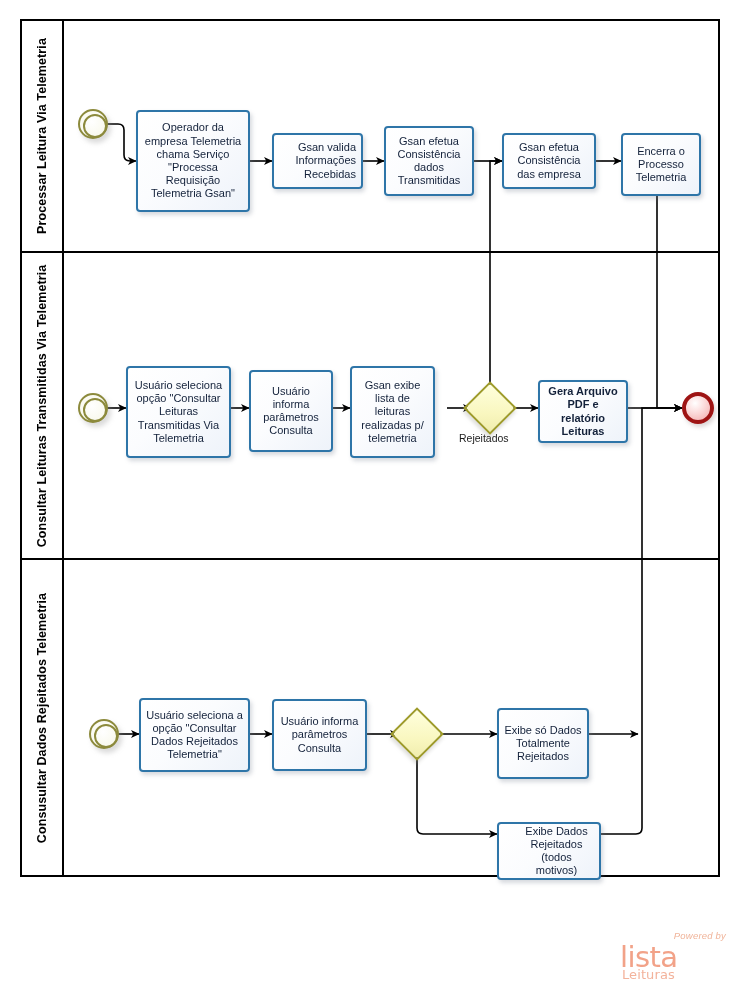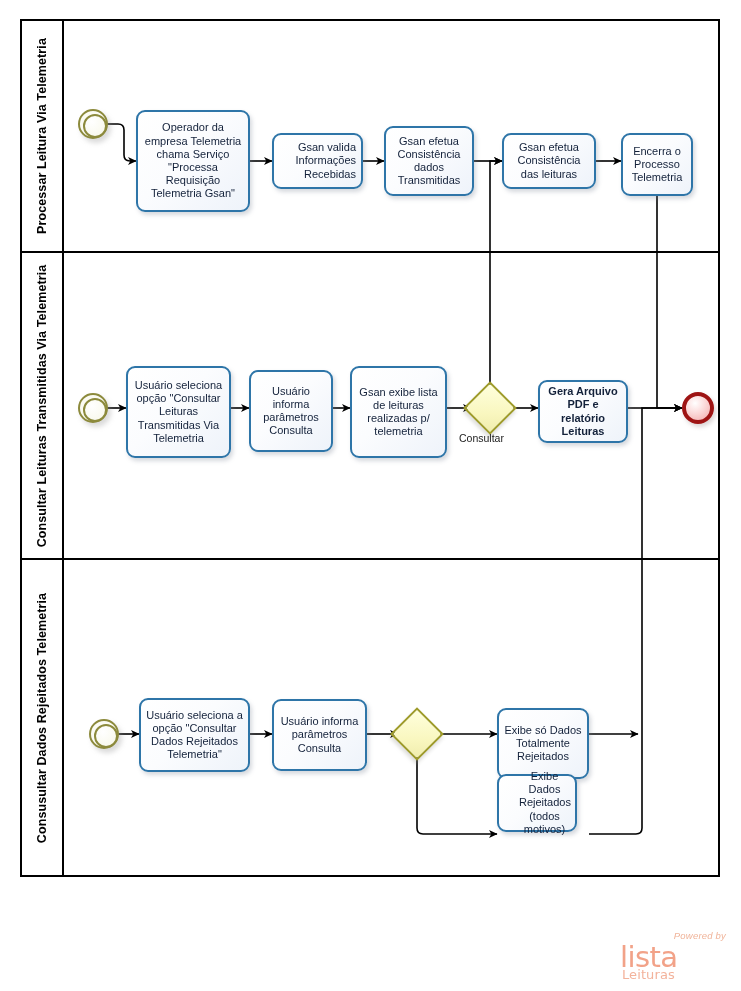--- a/index.html
+++ b/index.html
@@ -72,21 +72,21 @@
     width: 741px;
     height: 991px;
     pointer-events: none;
   }
 
   
   .task {
     position: absolute;
     box-sizing: border-box;
     border: 2px solid #2e75a8;
-    border-radius: 9px;
+    border-radius: 4px;
     background: linear-gradient(135deg, #ffffff 0%, #fbfcfe 45%, #eef3fa 100%);
     box-shadow: 2px 3px 4px rgba(120,130,145,0.30);
     display: flex;
     align-items: center;
     justify-content: center;
     text-align: center;
     color: #13213a;
     font-size: 11px;
     line-height: 13.2px;
     padding: 3px 5px;
@@ -269,43 +269,43 @@
 
   <div class="task" style="left:272px; top:133px; width:91px; height:56px;text-align:right;">
     <span>Gsan valida Informações Recebidas</span>
   </div>
 
   <div class="task" style="left:384px; top:126px; width:90px; height:70px;">
     <span>Gsan efetua Consistência dados Transmitidas</span>
   </div>
 
   <div class="task" style="left:502px; top:133px; width:94px; height:56px;">
-    <span>Gsan efetua Consistência das leituras</span>
-  </div>
-
-  <div class="task" style="left:621px; top:133px; width:72px; height:63px;">
+    <span>Gsan efetua Consistência das empresa</span>
+  </div>
+
+  <div class="task" style="left:621px; top:133px; width:80px; height:63px;">
     <span>Encerra o Processo Telemetria</span>
   </div>
 
   <div class="event event-start" style="left:78px; top:393px;"></div>
 
   <div class="task" style="left:126px; top:366px; width:105px; height:92px;">
     <span>Usuário seleciona opção "Consultar Leituras Transmitidas Via Telemetria</span>
   </div>
 
   <div class="task" style="left:249px; top:370px; width:84px; height:82px;">
     <span>Usuário informa parâmetros Consulta</span>
   </div>
 
-  <div class="task" style="left:350px; top:366px; width:97px; height:92px;">
+  <div class="task" style="left:350px; top:366px; width:85px; height:92px;">
     <span>Gsan exibe lista de leituras realizadas p/ telemetria</span>
   </div>
 
   <div class="gateway" style="left:471px; top:389px;"></div>
-  <div class="gateway-label" style="left:459px; top:432px;">Consultar</div>
+  <div class="gateway-label" style="left:459px; top:432px;">Rejeitados</div>
 
   <div class="task" style="left:538px; top:380px; width:90px; height:63px;font-weight:bold;">
     <span>Gera Arquivo PDF e relatório Leituras</span>
   </div>
 
   <div class="event event-end" style="left:682px; top:392px;"></div>
 
   <div class="event event-start" style="left:89px; top:719px;"></div>
 
   <div class="task" style="left:139px; top:698px; width:111px; height:74px;">
@@ -315,21 +315,21 @@
   <div class="task" style="left:272px; top:699px; width:95px; height:72px;">
     <span>Usuário informa parâmetros Consulta</span>
   </div>
 
   <div class="gateway" style="left:398px; top:715px;"></div>
 
   <div class="task" style="left:497px; top:708px; width:92px; height:71px;">
     <span>Exibe só Dados Totalmente Rejeitados</span>
   </div>
 
-  <div class="task" style="left:497px; top:774px; width:80px; height:58px;padding-left:20px;">
+  <div class="task" style="left:497px; top:822px; width:104px; height:58px;padding-left:20px;">
     <span>Exibe Dados Rejeitados (todos motivos)</span>
   </div>
 
   <div class="bizagi">
     <div class="bz-powered">Powered by</div>
     <div class="bz-main">lista</div>
     <div class="bz-modeler">Leituras</div>
   </div>
 
 </div>

